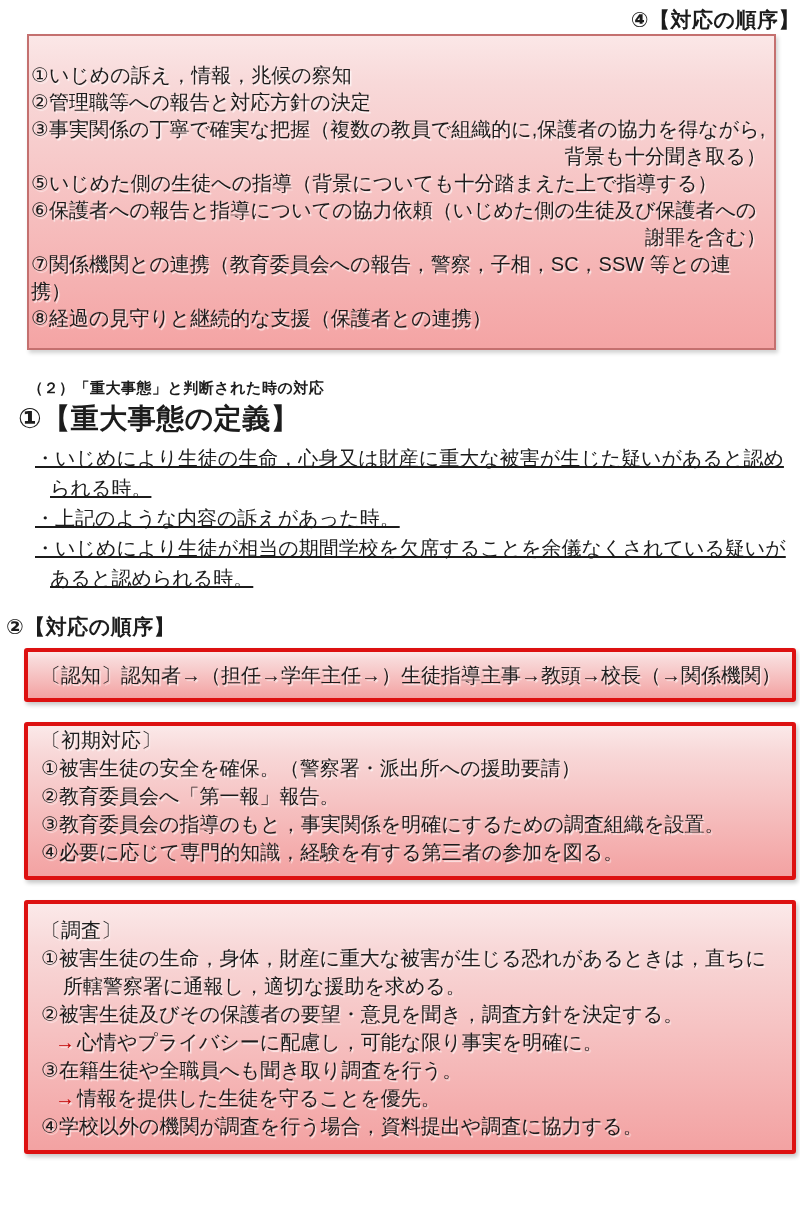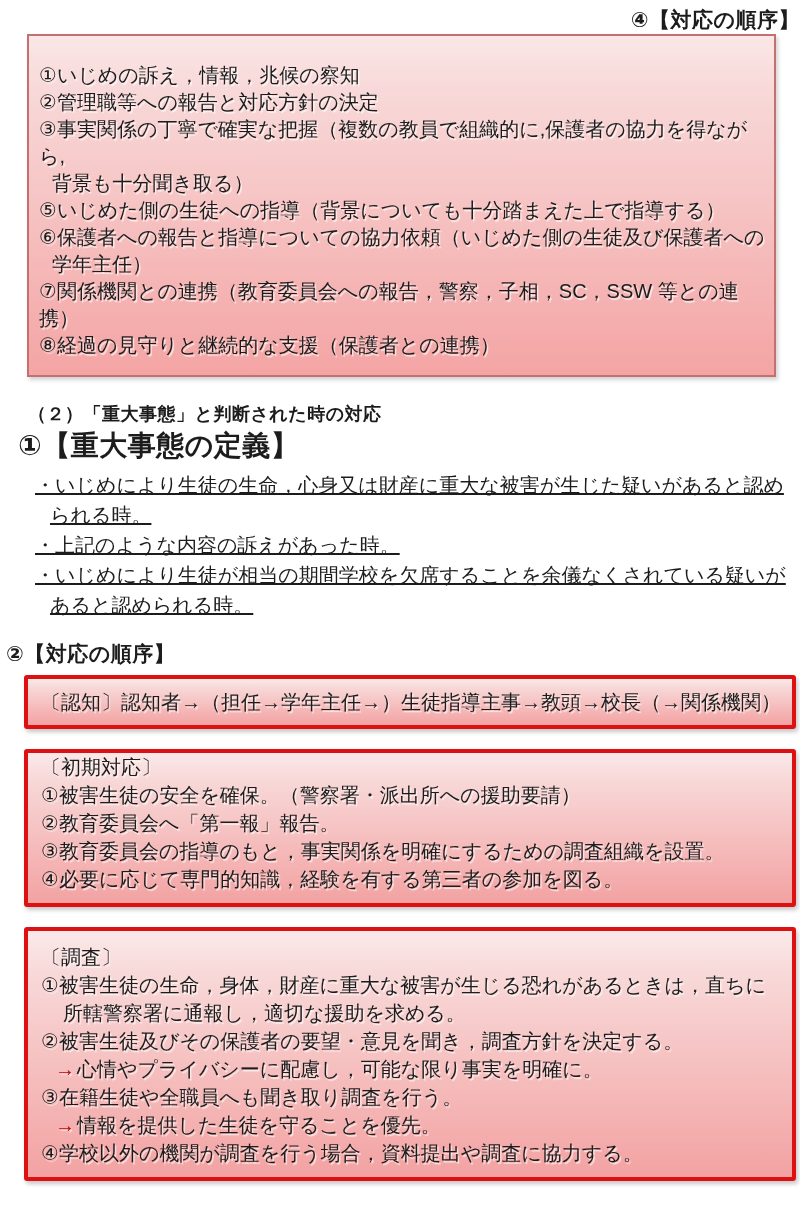--- a/index.html
+++ b/index.html
@@ -10,41 +10,41 @@
     color:#1c1c1c;
     overflow:hidden;
   }
   .page { position:relative; width:800px; height:1215px; font-size:20px; }
 
   .h-main {
     font-weight:bold; font-size:21px; line-height:24px;
     margin:8px 0 0 30px; letter-spacing:0.5px;text-align:right;
   }
   .h-sub {
-    font-weight:bold; font-size:18px; line-height:25px;
+    font-weight:bold; font-size:15px; line-height:25px;
     margin:25px 0 0 28px; letter-spacing:0.5px;
   }
   .h-def {
     font-weight:bold; font-size:28px; line-height:25px;
     margin:6px 0 12px 18px; letter-spacing:0.5px;
   }
   .h-order {
     font-weight:bold; font-size:21px; line-height:25px;
     margin:21px 0 0 6px; letter-spacing:0.5px;
   }
 
   .softbox {
     margin:2px 0 0 27px; width:749px;
     border:2px solid #c4706f;
     background:linear-gradient(180deg,#fbe7e7 0%,#f8d9d9 15%,#f4a4a4 100%);
-    padding:26px 8px 16px 10px;
+    padding:26px 8px 16px 2px;
     box-shadow:2px 3px 4px rgba(0,0,0,0.18);
   }
   .softbox .line { line-height:27px; text-shadow:1.5px 1.5px 1px rgba(255,255,255,0.75); }
-  .softbox .cont { padding-left:13px; }
+  .softbox .cont { padding-left:13px;text-align:right; }
 
   .bullets { margin:6px 0 0 35px;text-decoration:underline; }
   .bullets .line { line-height:30px; }
   .bullets .cont { padding-left:15px; }
 
   .strongbox {
     margin-left:24px; width:772px;
     border:4px solid #dd1111; border-radius:3px;
     background:linear-gradient(180deg,#fbe9e9 0%,#f8d8d8 18%,#f3a2a2 100%);
     box-shadow:2px 3px 4px rgba(0,0,0,0.22);
@@ -64,21 +64,21 @@
 
   <div class="h-main">④【対応の順序】</div>
 
   <div class="softbox">
     <div class="line">①いじめの訴え，情報，兆候の察知</div>
     <div class="line">②管理職等への報告と対応方針の決定</div>
     <div class="line">③事実関係の丁寧で確実な把握（複数の教員で組織的に,保護者の協力を得ながら,</div>
     <div class="line cont">背景も十分聞き取る）</div>
     <div class="line">⑤いじめた側の生徒への指導（背景についても十分踏まえた上で指導する）</div>
     <div class="line">⑥保護者への報告と指導についての協力依頼（いじめた側の生徒及び保護者への</div>
-    <div class="line cont">学年主任）</div>
+    <div class="line cont">謝罪を含む）</div>
     <div class="line">⑦関係機関との連携（教育委員会への報告，警察，子相，SC，SSW 等との連携）</div>
     <div class="line">⑧経過の見守りと継続的な支援（保護者との連携）</div>
   </div>
 
   <div class="h-sub">（２）「重大事態」と判断された時の対応</div>
 
   <div class="h-def">①【重大事態の定義】</div>
 
   <div class="bullets">
     <div class="line">・いじめにより生徒の生命，心身又は財産に重大な被害が生じた疑いがあると認め</div>

